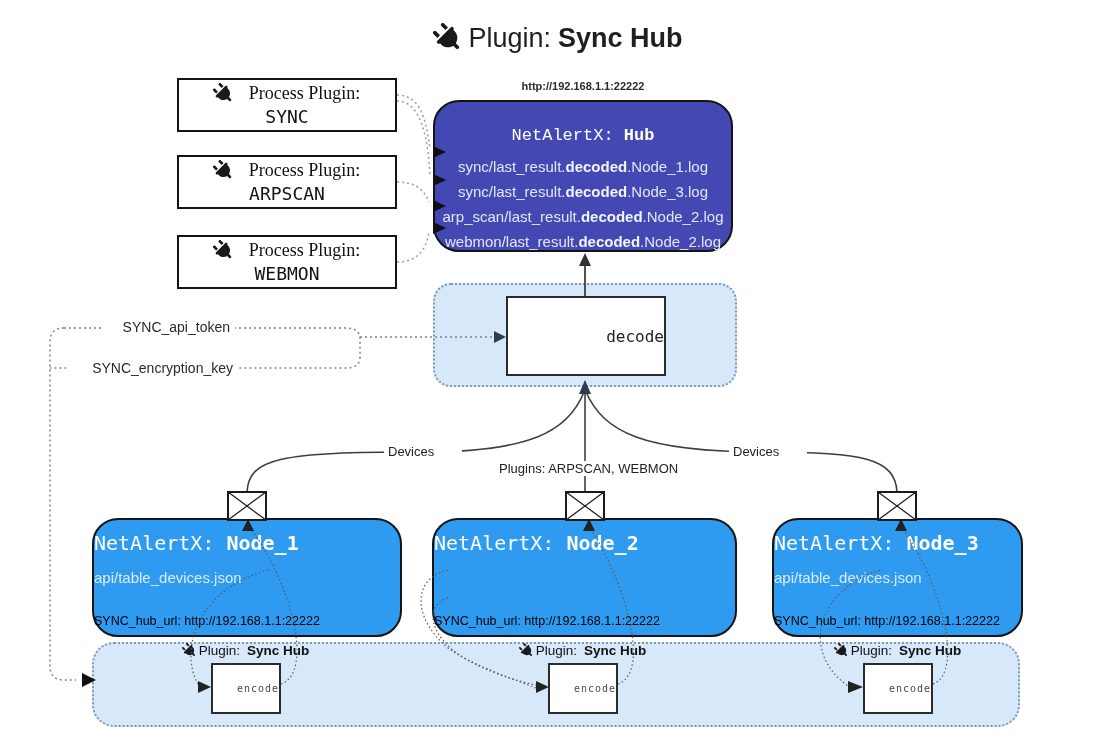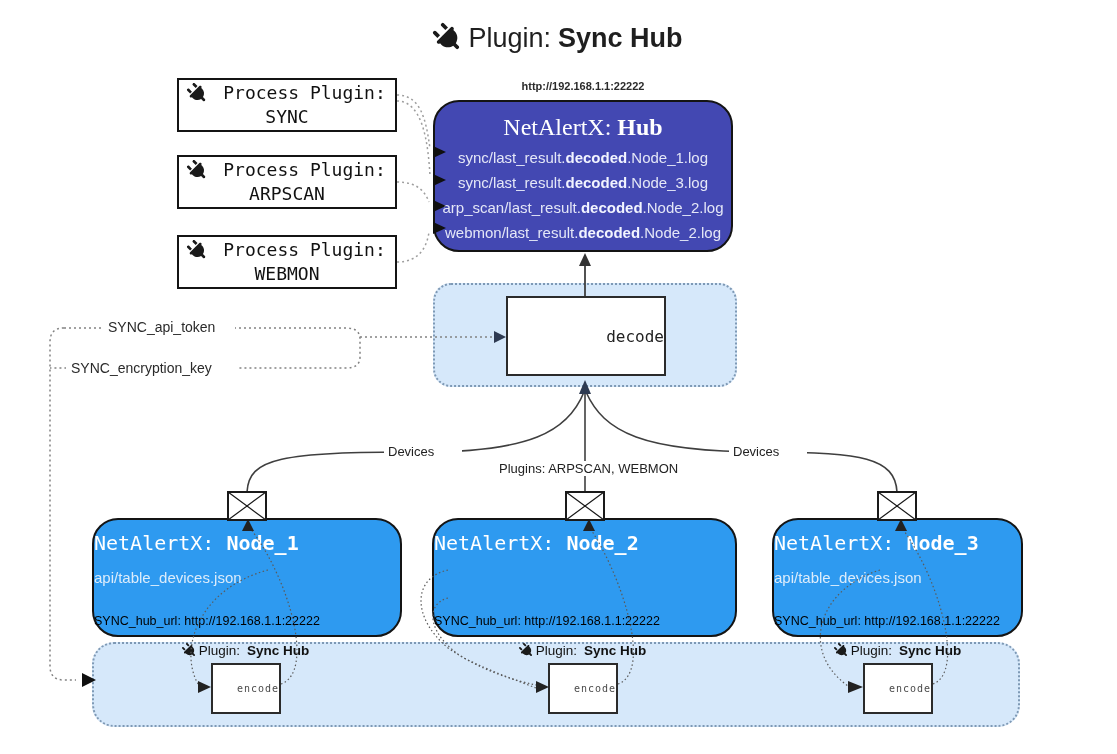--- a/index.html
+++ b/index.html
@@ -12,44 +12,44 @@
   
   .title{left:0;right:0;top:16px;height:44px;display:flex;align-items:center;justify-content:center;
          font-size:27px;color:#1f1f1f;}
   .title .bold{font-weight:700;margin-left:7px;}
   .plug{transform:rotate(-45deg);fill:#1a1a1a;flex:0 0 auto;}
 
   
   .pbox{width:220px;height:54px;background:#fff;border:2px solid #141414;box-sizing:border-box;
         display:flex;flex-direction:column;align-items:center;justify-content:center;
         font-family:"DejaVu Sans Mono","Liberation Mono",monospace;font-size:18px;color:#111;}
-  .pbox .l1{display:flex;align-items:center;gap:16px;line-height:24px;}
+  .pbox .l1{display:flex;align-items:center;gap:16px;line-height:24px;font-family:Liberation Serif, serif;}
   .pbox .l2{line-height:24px;}
 
   
   .hub{left:433px;top:100px;width:300px;height:152px;background:#4348b2;border:2px solid #141414;
        border-radius:26px;box-sizing:border-box;text-align:center;}
-  .hub-title{margin-top:12px;font-family:Liberation Serif, serif;
-             font-size:24px;color:#fff;line-height:26px;}
+  .hub-title{margin-top:21px;font-family:Liberation Mono, monospace;
+             font-size:17px;color:#fff;line-height:26px;}
   .hub-title .bold{font-weight:700;}
   .hub-logs{margin-top:5px;}
   .hub-log{font-size:15px;line-height:25px;color:#e4e7f7;white-space:nowrap;}
   .hub-log .bold{font-weight:700;color:#f2f4ff;}
   .url-top{left:463px;top:80px;width:240px;text-align:center;font-size:11px;font-weight:600;color:#2b2b2b;}
 
   
   .lightbox{background:#d6e8fa;border:2px dotted #7e99b5;box-sizing:border-box;}
   .decode-wrap{left:433px;top:283px;width:304px;height:104px;border-radius:18px;}
   .iobox{background:#fff;border:2px solid #2b2b2b;box-sizing:border-box;display:flex;
          align-items:center;justify-content:flex-end;
          font-family:"DejaVu Sans Mono","Liberation Mono",monospace;}
   .decode-box{left:506px;top:296px;width:160px;height:80px;font-size:16px;color:#222;}
 
   
-  .linelabel{background:#fff;padding:0 5px;font-size:14px;color:#2a2a2a;text-align:left;white-space:nowrap;}
+  .linelabel{background:#fff;padding:0 5px;font-size:14px;color:#2a2a2a;text-align:right;white-space:nowrap;}
   .smalllabel{background:#fff;padding:0 4px;font-size:13px;color:#222;white-space:nowrap;}
 
   
   .node{top:518px;height:119px;background:#2e9af0;border:2px solid #141414;border-radius:26px;
         box-sizing:border-box;text-align:left;color:#fff;}
   .node-title{margin-top:10px;font-family:"DejaVu Sans Mono","Liberation Mono",monospace;
               font-size:20px;line-height:26px;color:#fff;white-space:nowrap;}
   .node-title .bold{font-weight:700;}
   .node-lines{margin-top:8px;}
   .node-line{font-size:15px;line-height:28px;color:#dcecfb;white-space:nowrap;}

